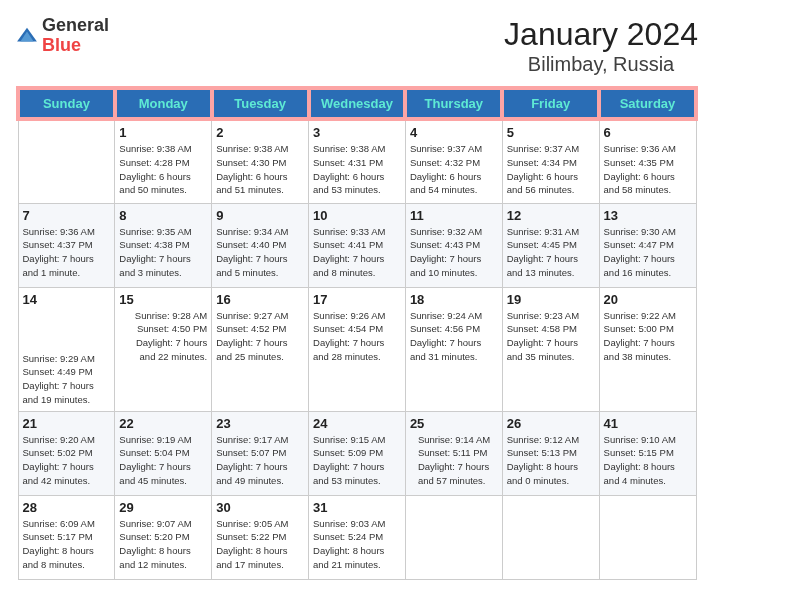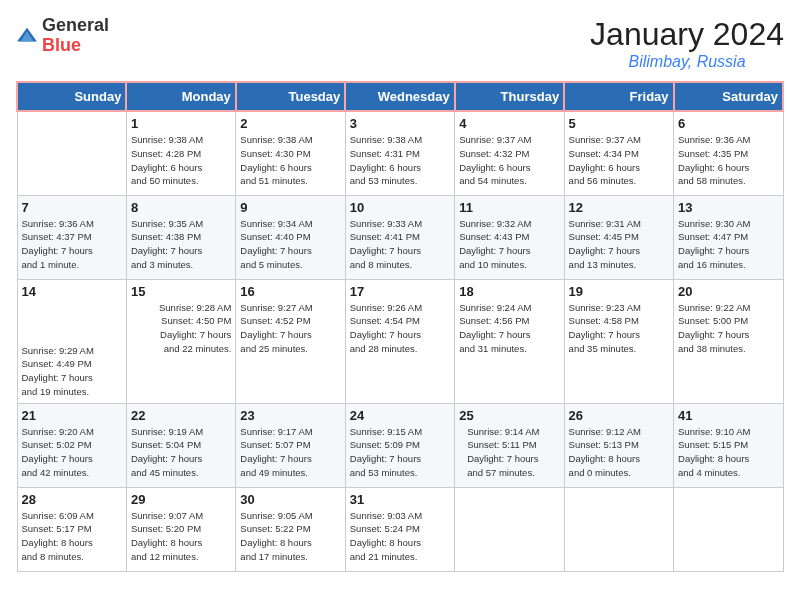--- a/index.html
+++ b/index.html
@@ -4,24 +4,24 @@
   <style>
     * { margin: 0; padding: 0; box-sizing: border-box; }
     body {
       font-family: Arial, sans-serif;
       background: #fff;
       width: 792px;
       height: 612px;
       overflow: hidden;
     }
     .page {
-      width: 792px;
+      width: 698px;
       min-height: 612px;
       background: #fff;
-      padding: 16px 8px 10px 16px;
+      padding: 16px 0 10px 16px;
     }
     .header {
       display: flex;
       justify-content: space-between;
       align-items: flex-start;
       margin-bottom: 10px;
     }
     .logo {
       display: flex;
       align-items: center;
@@ -48,37 +48,36 @@
     }
     .title-block {
       text-align: center;
     }
     .month-title {
       font-size: 32px;
       font-weight: normal;
       color: #222;
     }
     .location-title {
-      font-size: 16px;
-      color: #3b82f6;
-      font-style: italic;
+      font-size: 20px;
+      color: #404040;
     }
     .calendar-table {
       width: 100%;
       border-collapse: collapse;
       table-layout: fixed;
     }
     .calendar-table th {
       background: #2a6db5;
-      color: #ffffff;
+      color: #5eead4;
       font-size: 13px;
       font-weight: bold;
       padding: 6px 4px;
-      text-align: right;
-      border: 2px solid #fca5a5;
+      text-align: center;
+      border: 4px solid #fca5a5;
     }
     .calendar-table td {
       vertical-align: top;
       border: 1px solid #ccc;
       padding: 4px 4px;
       font-size: 10px;
       color: #333;
       background: #fff;
       height: 84px;
     }

